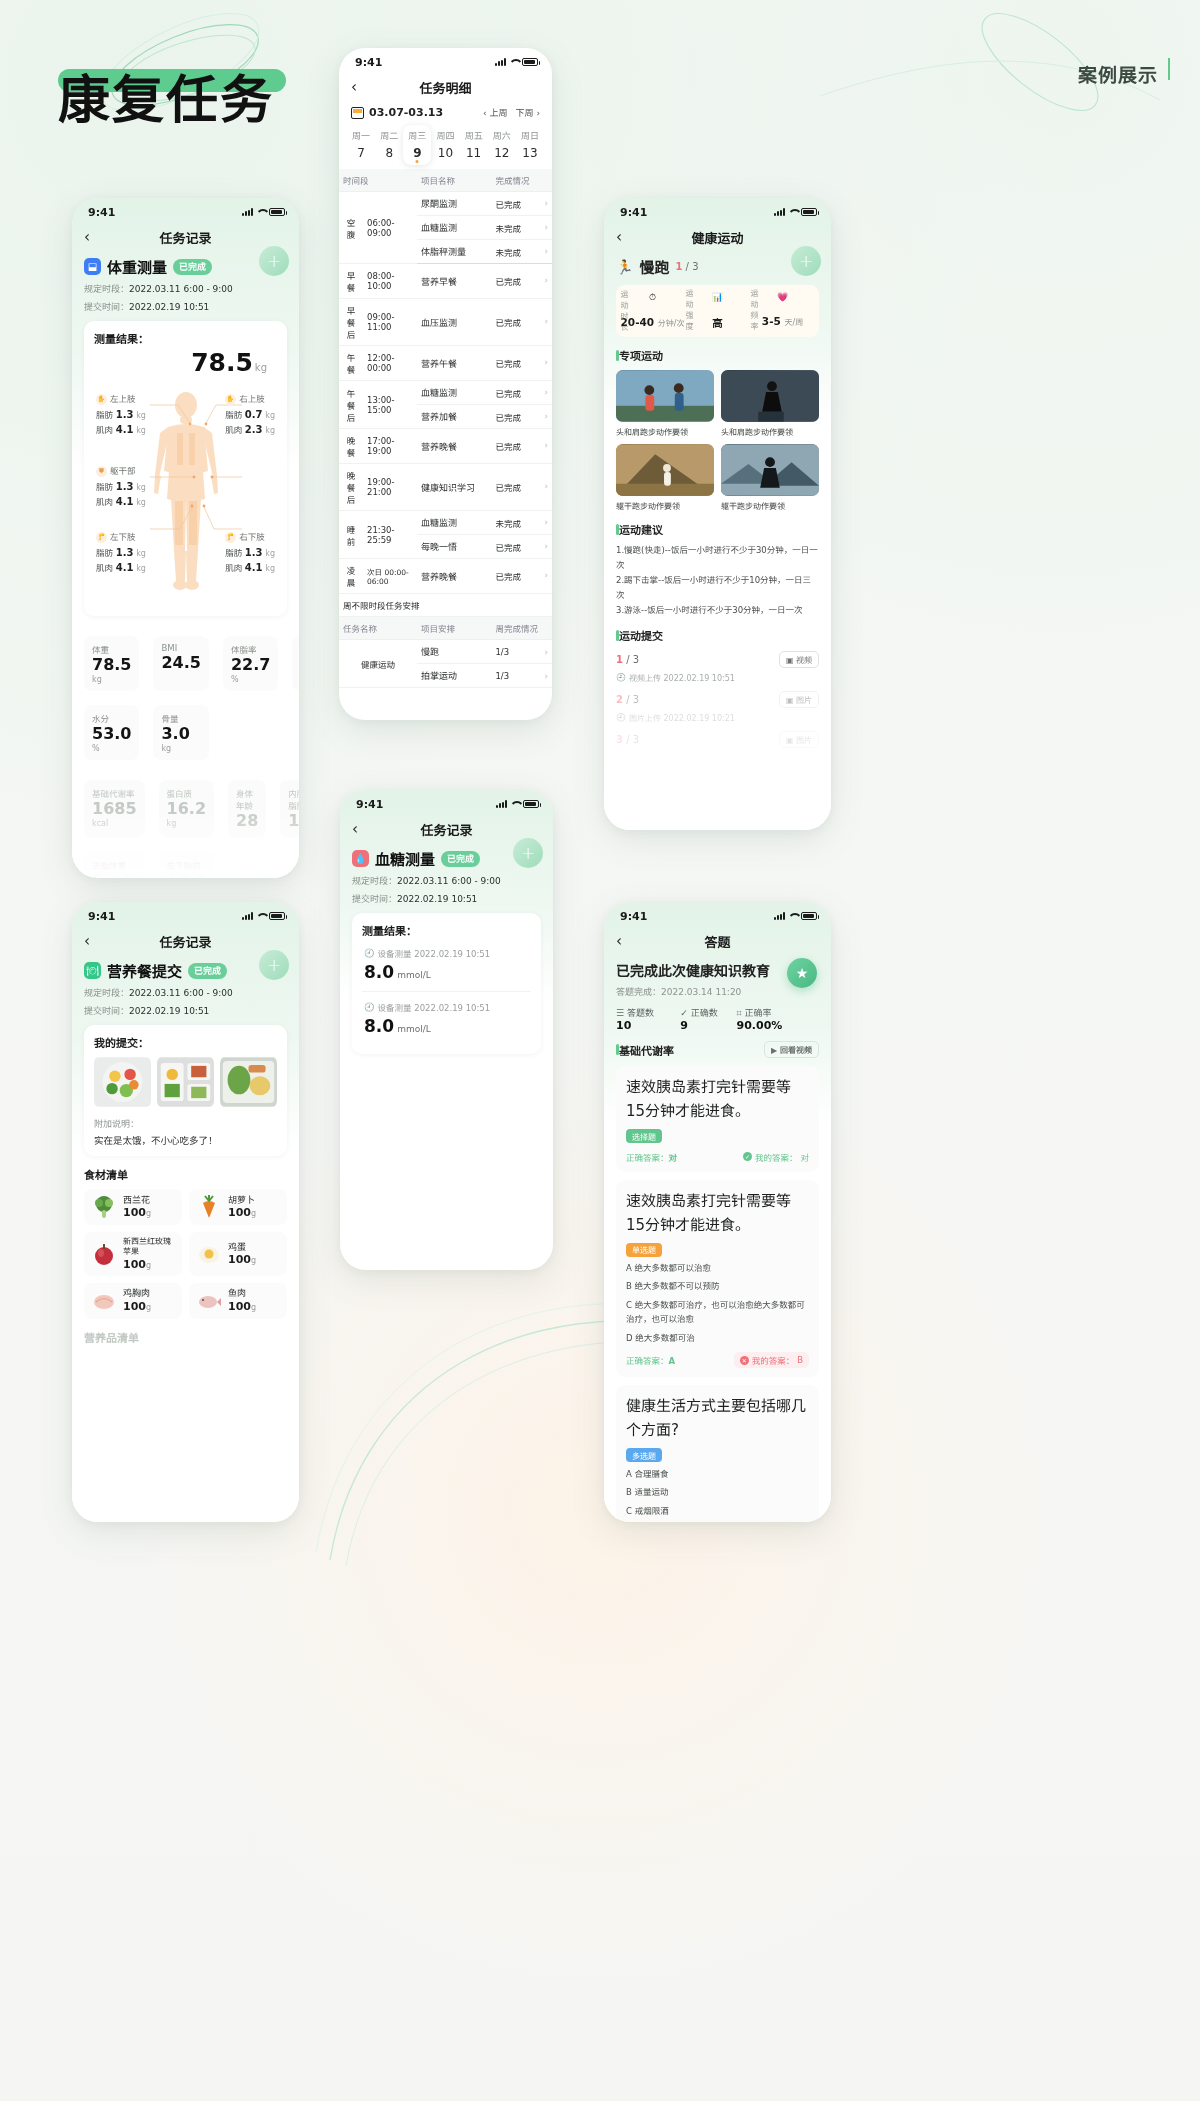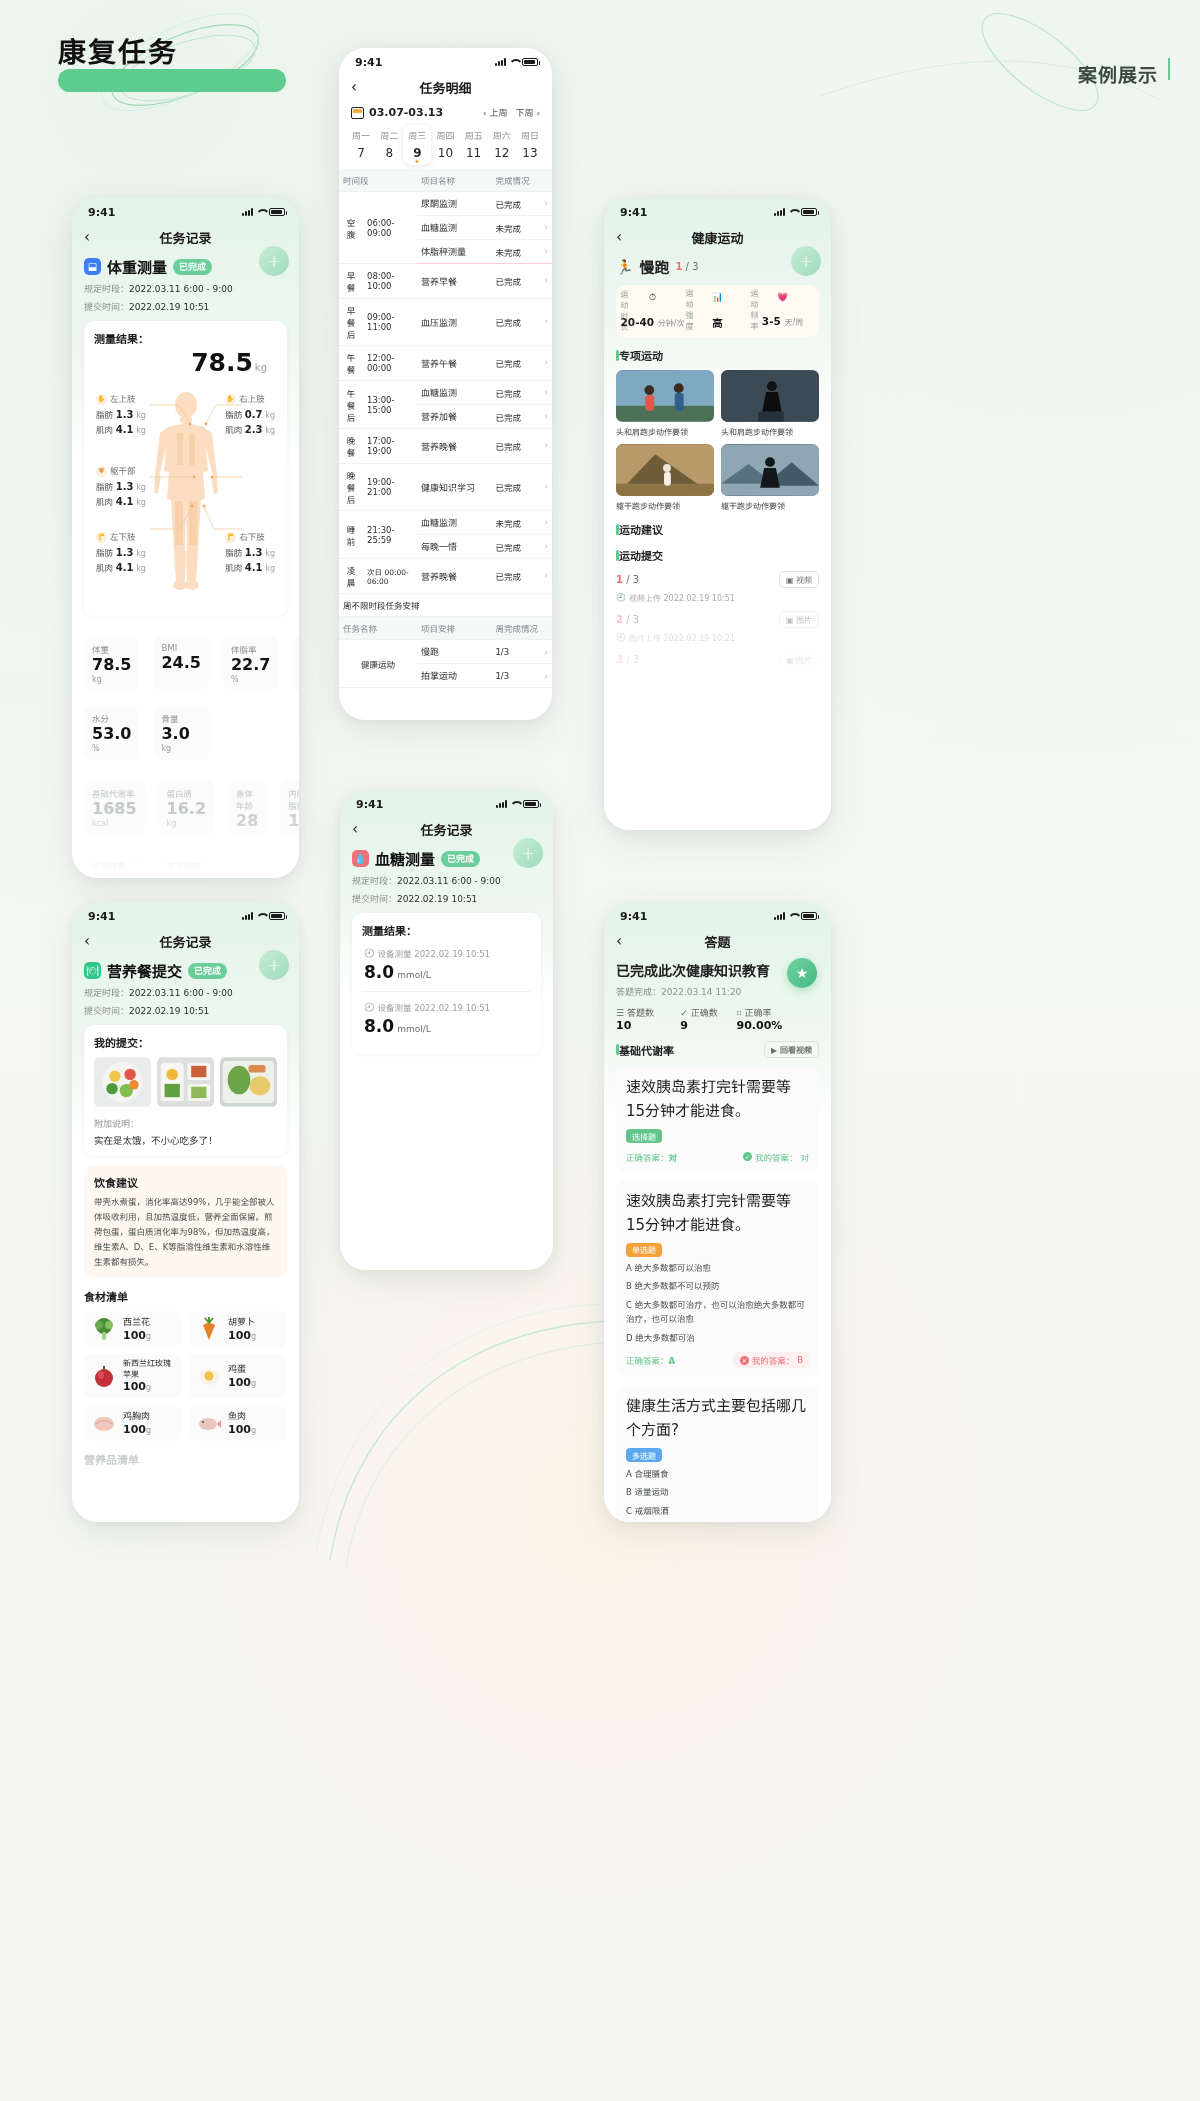--- a/index.html
+++ b/index.html
@@ -21,22 +21,22 @@
   }
   .swoosh{ position:absolute; pointer-events:none; }
 
   
   .brand{ position:absolute; left:30px; top:26px; width:330px; height:80px; }
   .brand-hl{
     position:absolute; left:28px; top:43px; width:228px; height:23px;
     background:#5ecb8f; border-radius:12px;
   }
   .brand-text{
-    position:absolute; left:28px; top:4px;
-    font-size:28px; font-weight:bold; letter-spacing:2px; color:#111;
+    position:absolute; left:28px; top:32px;
+    font-size:52px; font-weight:bold; letter-spacing:2px; color:#111;
     font-family:"DejaVu Sans","Liberation Sans",sans-serif;
   }
   .case-label{
     position:absolute; right:42px; top:60px;
     font-size:19px; font-weight:bold; color:#3c4a42; letter-spacing:1px;
     font-family:"DejaVu Sans","Liberation Sans",sans-serif;
   }
   .case-bar{
     position:absolute; right:30px; top:58px; width:2px; height:22px; background:#63c98e;
   }
@@ -694,20 +694,23 @@
               </svg>
           </div>
           <div class="cap">躯干跑步动作要领</div>
         </div>
       </div>
 
       <div class="sec-t">
         <span class="bar"></span>
         <span>运动建议</span>
       </div>
+      <div class="tips" style="white-space:pre-line;">1.慢跑(快走)--饭后一小时进行不少于30分钟，一日一次
+2.踢下击掌--饭后一小时进行不少于10分钟，一日三次
+3.游泳--饭后一小时进行不少于30分钟，一日一次</div>
 
       <div class="sec-t">
         <span class="bar"></span>
         <span>运动提交</span>
       </div>
       <div class="upload-row">
         <span class="ct"><b>1</b> <span style="color:#6b706c">/ 3</span></span>
         <span class="pill">▣ <span>视频</span></span>
       </div>
       <div class="upload-sub">
@@ -799,24 +802,20 @@
                 <ellipse cx="20" cy="24" rx="12" ry="15" fill="#6ba548"></ellipse>
                 <ellipse cx="42" cy="30" rx="11" ry="10" fill="#e8c96a"></ellipse>
                 <rect x="30" y="8" width="18" height="8" rx="3" fill="#d98b4e"></rect>
               </svg>
           </div>
         </div>
         <div class="note-t">附加说明：</div>
         <div class="note-b">实在是太饿，不小心吃多了！</div>
       </div>
 
-      <div class="advice">
-        <div class="at">饮食建议</div>
-        <div class="ab">带壳水煮蛋，消化率高达99%，几乎能全部被人体吸收利用，且加热温度低，营养全面保留。煎荷包蛋，蛋白质消化率为98%，但加热温度高，维生素A、D、E、K等脂溶性维生素和水溶性维生素都有损失。</div>
-      </div>
 
       <div class="card-t" style="margin-top:10px;">食材清单</div>
       <div class="food-grid">
         <div class="food">
           <svg class="fi" viewBox="0 0 26 26">
               <circle cx="13" cy="10" r="8" fill="#4e8c3a"></circle>
               <circle cx="8" cy="9" r="4" fill="#67a94c"></circle>
               <circle cx="18" cy="9" r="4" fill="#86bf5e"></circle>
               <rect x="11" y="16" width="4" height="8" rx="2" fill="#a8cf84"></rect>
             </svg>

